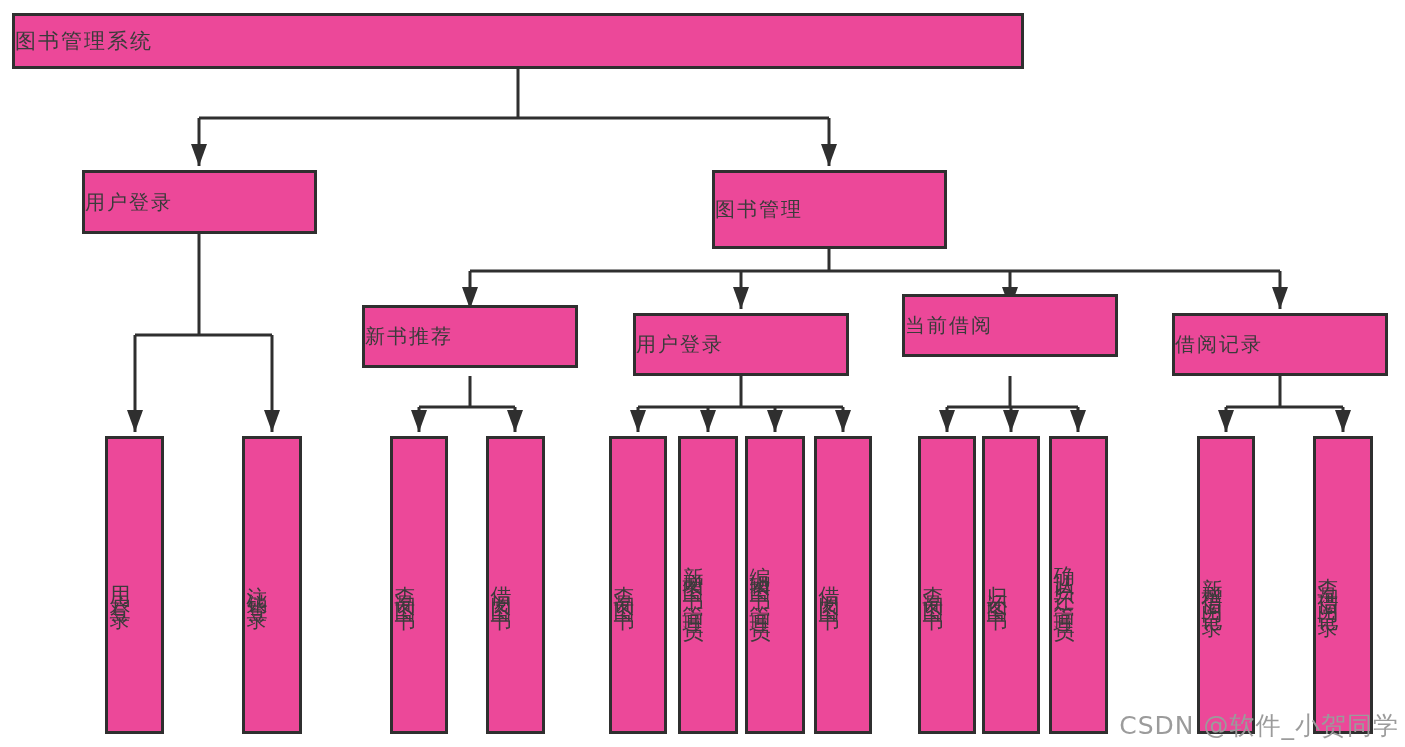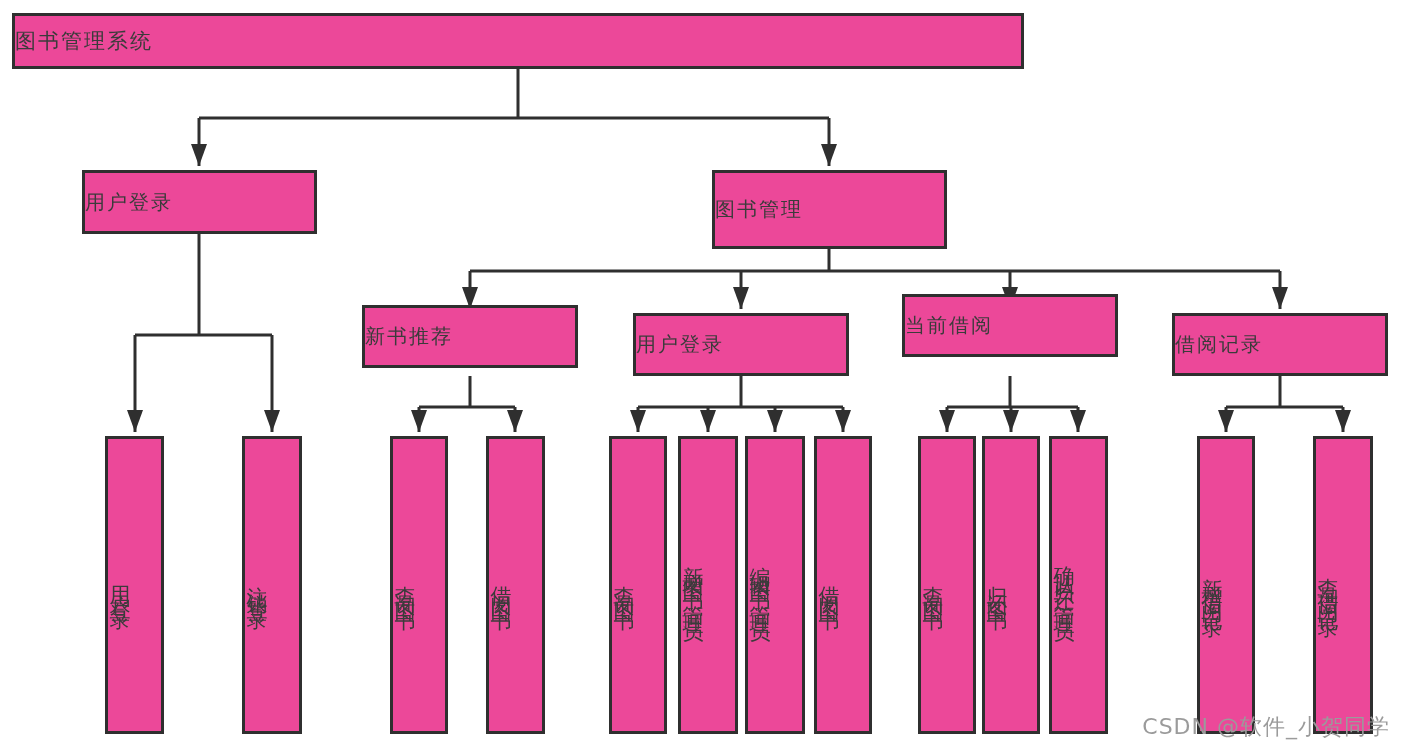--- a/index.html
+++ b/index.html
@@ -22,22 +22,22 @@
     display:flex;align-items:center;
     color:var(--text);box-sizing:border-box;font-family:Liberation Mono, monospace;
   }
   .h-box{font-size:20px;letter-spacing:2px;white-space:nowrap;}
   .root-box{font-size:21px;}
   .v-box span{
     writing-mode:vertical-rl;text-orientation:mixed;
     font-size:21px;letter-spacing:8px;line-height:1;
   }
   .watermark{
-    position:absolute;right:15px;bottom:5px;
-    font-size:22px;color:var(--watermark);letter-spacing:1px;white-space:nowrap;
+    position:absolute;right:6px;bottom:5px;
+    font-size:25px;color:var(--watermark);letter-spacing:1px;white-space:nowrap;
   }
 </style>
 </head>
 <body>
 
 <div class="stage">
 
   <svg class="connectors" viewBox="0 0 1405 747" xmlns="http://www.w3.org/2000/svg">
     <defs>
       <marker id="arrowhead" markerUnits="userSpaceOnUse" markerWidth="24" markerHeight="18" refX="22" refY="8" orient="auto">

